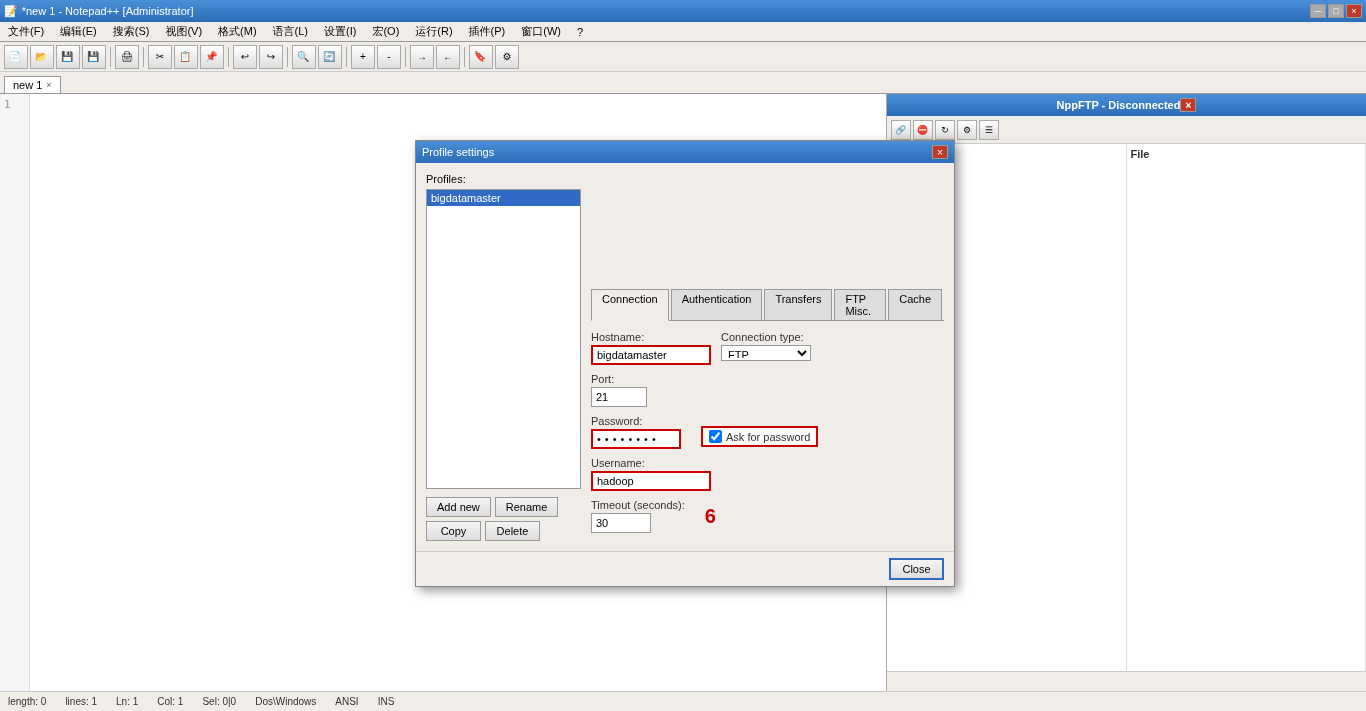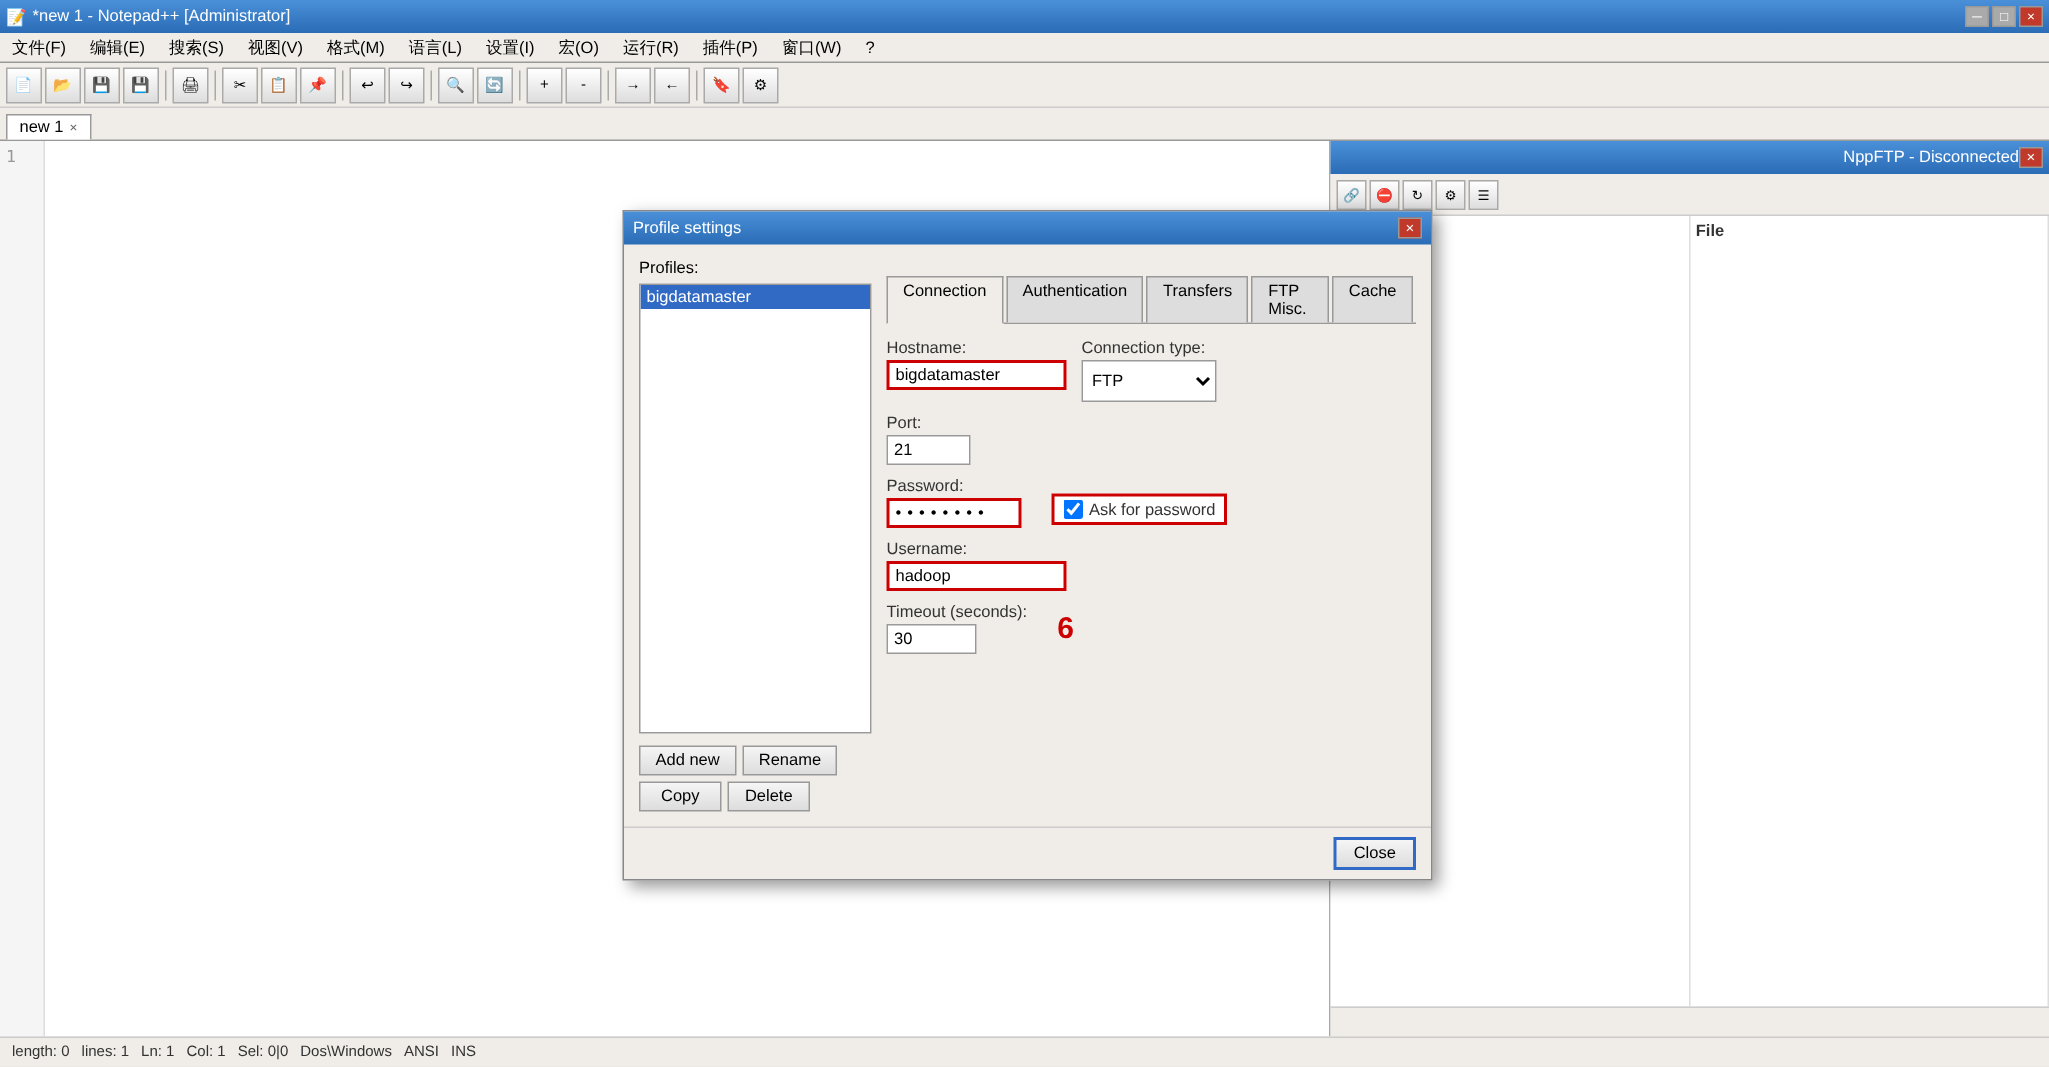--- a/index.html
+++ b/index.html
@@ -121,40 +121,41 @@
     
     .status-bar {
       height: 20px;
       background: #f0ede8;
       border-top: 1px solid #ccc;
       display: flex;
       align-items: center;
       padding: 0 8px;
       font-size: 10px;
       color: #333;
-      gap: 8px;
+      gap: 19px;
     }
 
     
     .right-panel {
       width: 480px;
       background: #e8e8e8;
       border-left: 1px solid #aaa;
       display: flex;
       flex-direction: column;
     }
     .right-panel-title-bar {
       background: linear-gradient(to bottom, #4a90d9, #2a6cb5);
       color: white;
       height: 22px;
       display: flex;
       align-items: center;
-      justify-content: flex-end;
+      justify-content: center;
       padding: 0 4px;
       font-size: 11px;
+      font-weight: bold;
     }
     .right-panel-toolbar {
       height: 28px;
       background: #f0ede8;
       border-bottom: 1px solid #ccc;
       display: flex;
       align-items: center;
       padding: 0 4px;
       gap: 2px;
     }
@@ -216,20 +217,21 @@
       width: 16px; height: 14px;
       background: #c0392b;
       border: 1px solid #999;
       display: flex; align-items: center; justify-content: center;
       font-size: 10px; cursor: pointer; color: white;
     }
     .dialog-body {
       padding: 10px;
       display: flex;
       gap: 10px;
+      align-items: flex-end;
     }
     .profiles-panel {
       width: 155px;
     }
     .profiles-label {
       font-size: 11px;
       margin-bottom: 4px;
     }
     .profiles-list {
       border: 1px solid #999;
@@ -316,21 +318,21 @@
     }
     .form-input.password {
       border: 2px solid #c00;
       letter-spacing: 4px;
     }
     .form-select {
       border: 1px solid #999;
       padding: 2px;
       font-size: 11px;
       background: white;
-      height: 28px;
+      height: 16px;
     }
     .checkbox-group {
       display: flex;
       align-items: center;
       gap: 4px;
       border: 2px solid #c00;
       padding: 2px 6px;
       background: white;
     }
     .number-badge {

